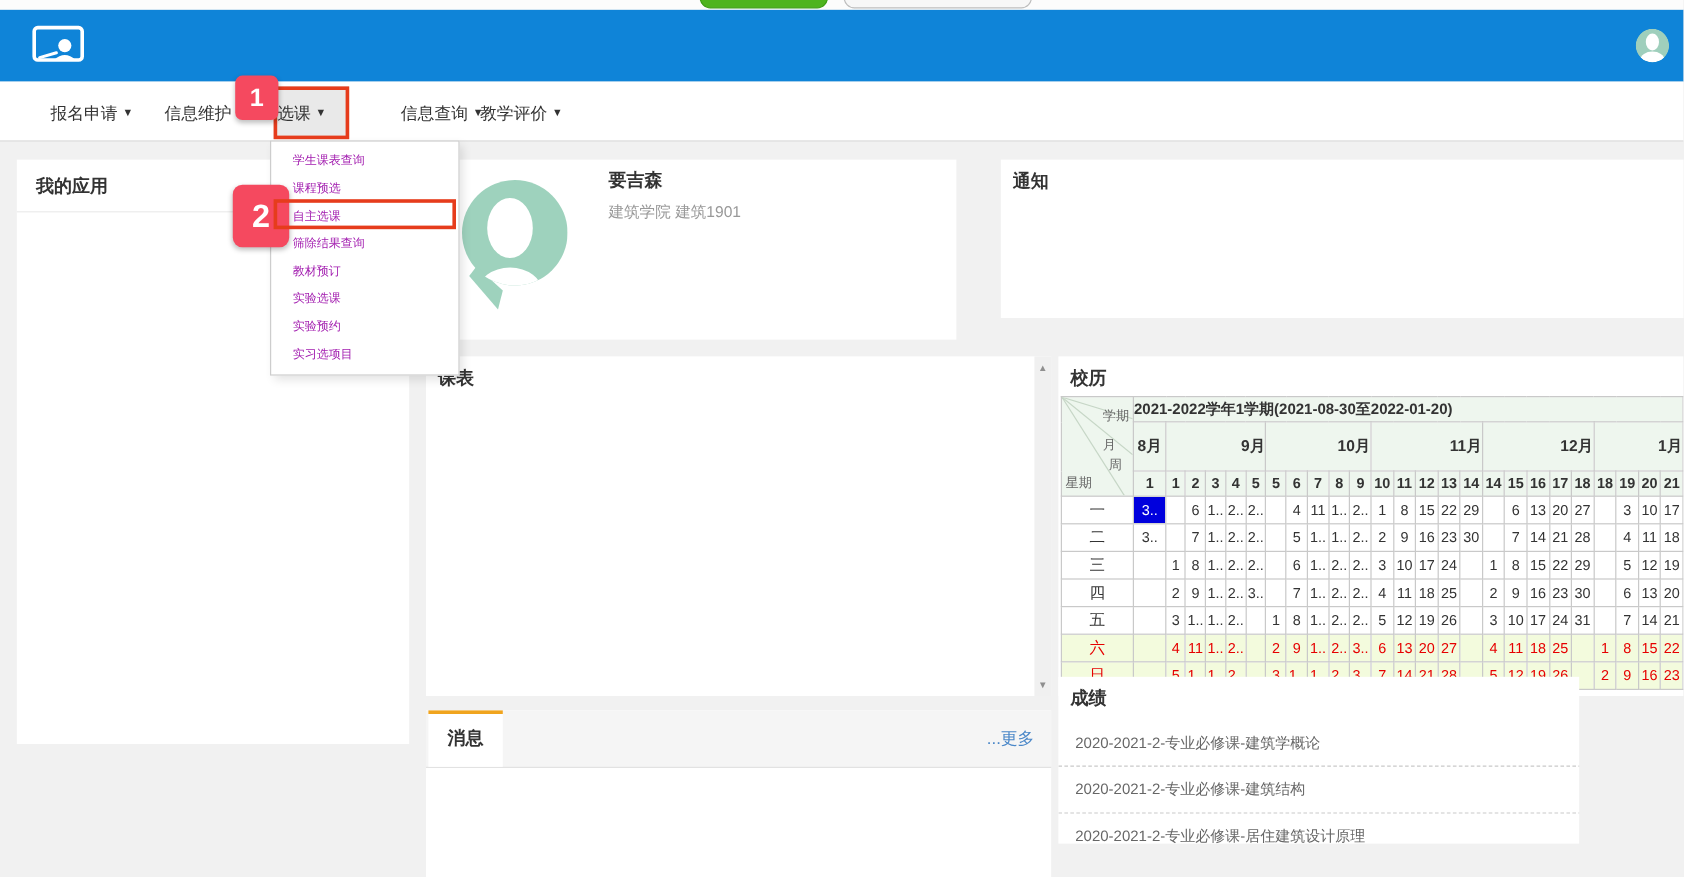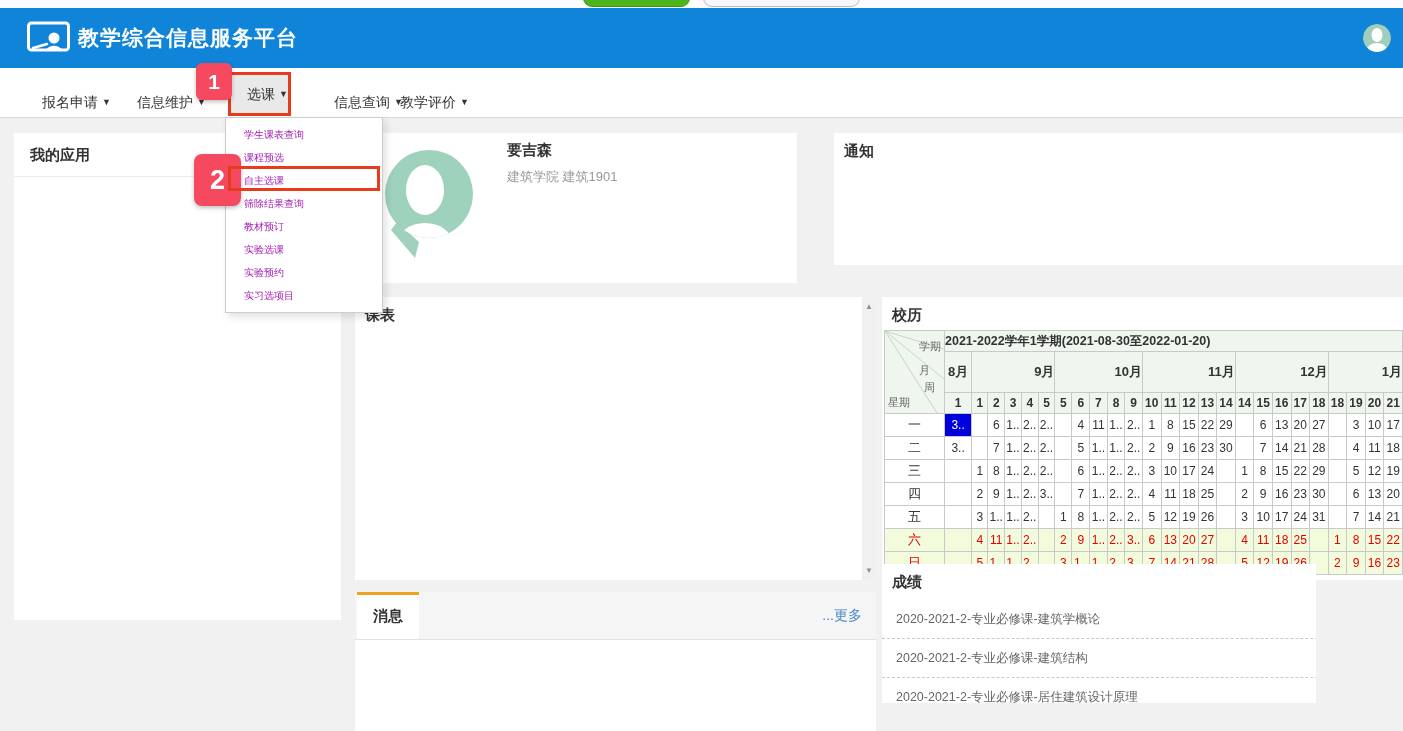--- a/index.html
+++ b/index.html
@@ -14,25 +14,25 @@
   .btn-frag{position:absolute;top:-12px;height:19px;border-radius:9px;box-sizing:border-box}
   .btn-frag.green{left:583px;width:107px;background:#4eb41e;border:1px solid #3a9e12}
   .btn-frag.white{left:703px;width:157px;background:#f7f7f7;border:1px solid #bdbdbd}
   
   .app-header{position:absolute;left:0;top:8px;width:1403px;height:60px;background:#0f84d8;z-index:4}
   .logo{position:absolute;left:26px;top:11px;width:46px;height:40px}
   .page-title{position:absolute;left:78px;top:0;height:60px;line-height:60px;color:#fff;font-size:21px;font-weight:bold;letter-spacing:1px}
   .hdr-avatar{position:absolute;right:12px;top:16px;width:28px;height:28px;border-radius:50%;overflow:hidden;cursor:pointer}
   
   .nav-bar{position:absolute;left:0;top:68px;width:1403px;height:49px;background:#fff;border-bottom:1px solid #d8d8d8;z-index:6}
-  .nav-item{position:absolute;top:0;height:49px;line-height:68px;font-size:14px;color:#333;cursor:pointer;white-space:nowrap}
+  .nav-item{position:absolute;top:0;height:49px;line-height:52px;font-size:14px;color:#333;cursor:pointer;white-space:nowrap}
   .caret{font-size:9px;color:#333;margin-left:4px;vertical-align:2px}
   
   .select-box{position:absolute;left:228px;top:72px;width:63px;height:44px;box-sizing:border-box;
-    border:3px solid #e63c1c;background:#e9e9e9;text-align:right;line-height:38px;font-size:14px;color:#333;z-index:41;cursor:pointer}
+    border:3px solid #e63c1c;background:#e9e9e9;text-align:left;line-height:38px;font-size:14px;color:#333;z-index:41;cursor:pointer}
   .box-2{position:absolute;left:228px;top:166px;width:152px;height:25px;box-sizing:border-box;border:3px solid #e63c1c;z-index:45}
   .badge{position:absolute;background:#f5495f;color:#fff;font-weight:bold;text-align:center;z-index:44;box-shadow:0 2px 4px rgba(0,0,0,.25)}
   .badge-1{left:196px;top:63px;width:36px;height:37px;line-height:37px;border-radius:6px;font-size:21px}
   .badge-2{left:194px;top:154px;width:47px;height:52px;line-height:52px;border-radius:8px;font-size:27px}
   
   .dropdown{position:absolute;left:225px;top:117px;width:158px;box-sizing:border-box;background:#fff;
     border:1px solid #cdcdcd;box-shadow:3px 4px 8px rgba(0,0,0,.12);padding:5px 0;z-index:40}
   .dd-item{height:23px;line-height:23px;padding-left:18px;font-size:10px;color:#a21caf;cursor:pointer;white-space:nowrap}
   
   .card{position:absolute;background:#fff}
@@ -88,21 +88,20 @@
 
 <div class="app-header">
   <div class="logo">
     <svg width="46" height="40" viewBox="0 0 46 40">
       <rect x="2.5" y="4" width="40" height="27" rx="3" fill="none" stroke="#ffffff" stroke-width="3"></rect>
       <circle cx="28" cy="19" r="5.5" fill="#ffffff"></circle>
       <path d="M19 31 Q28 22.5 37 31 Z" fill="#ffffff"></path>
       <path d="M7 29 L21 25" stroke="#ffffff" stroke-width="2.5" stroke-linecap="round"></path>
     </svg>
   </div>
-  <div class="page-title">教学综合信息服务平台</div>
   <div class="hdr-avatar">
     <svg width="28" height="28" viewBox="0 0 28 28">
       <defs>
           <clipPath id="ca">
             <circle cx="14" cy="14" r="14"></circle>
           </clipPath>
         </defs>
       <circle cx="14" cy="14" r="14" fill="#9fcfbc"></circle>
       <g clip-path="url(#ca)">
         <ellipse cx="14" cy="11" rx="5.5" ry="7" fill="#ffffff"></ellipse>

